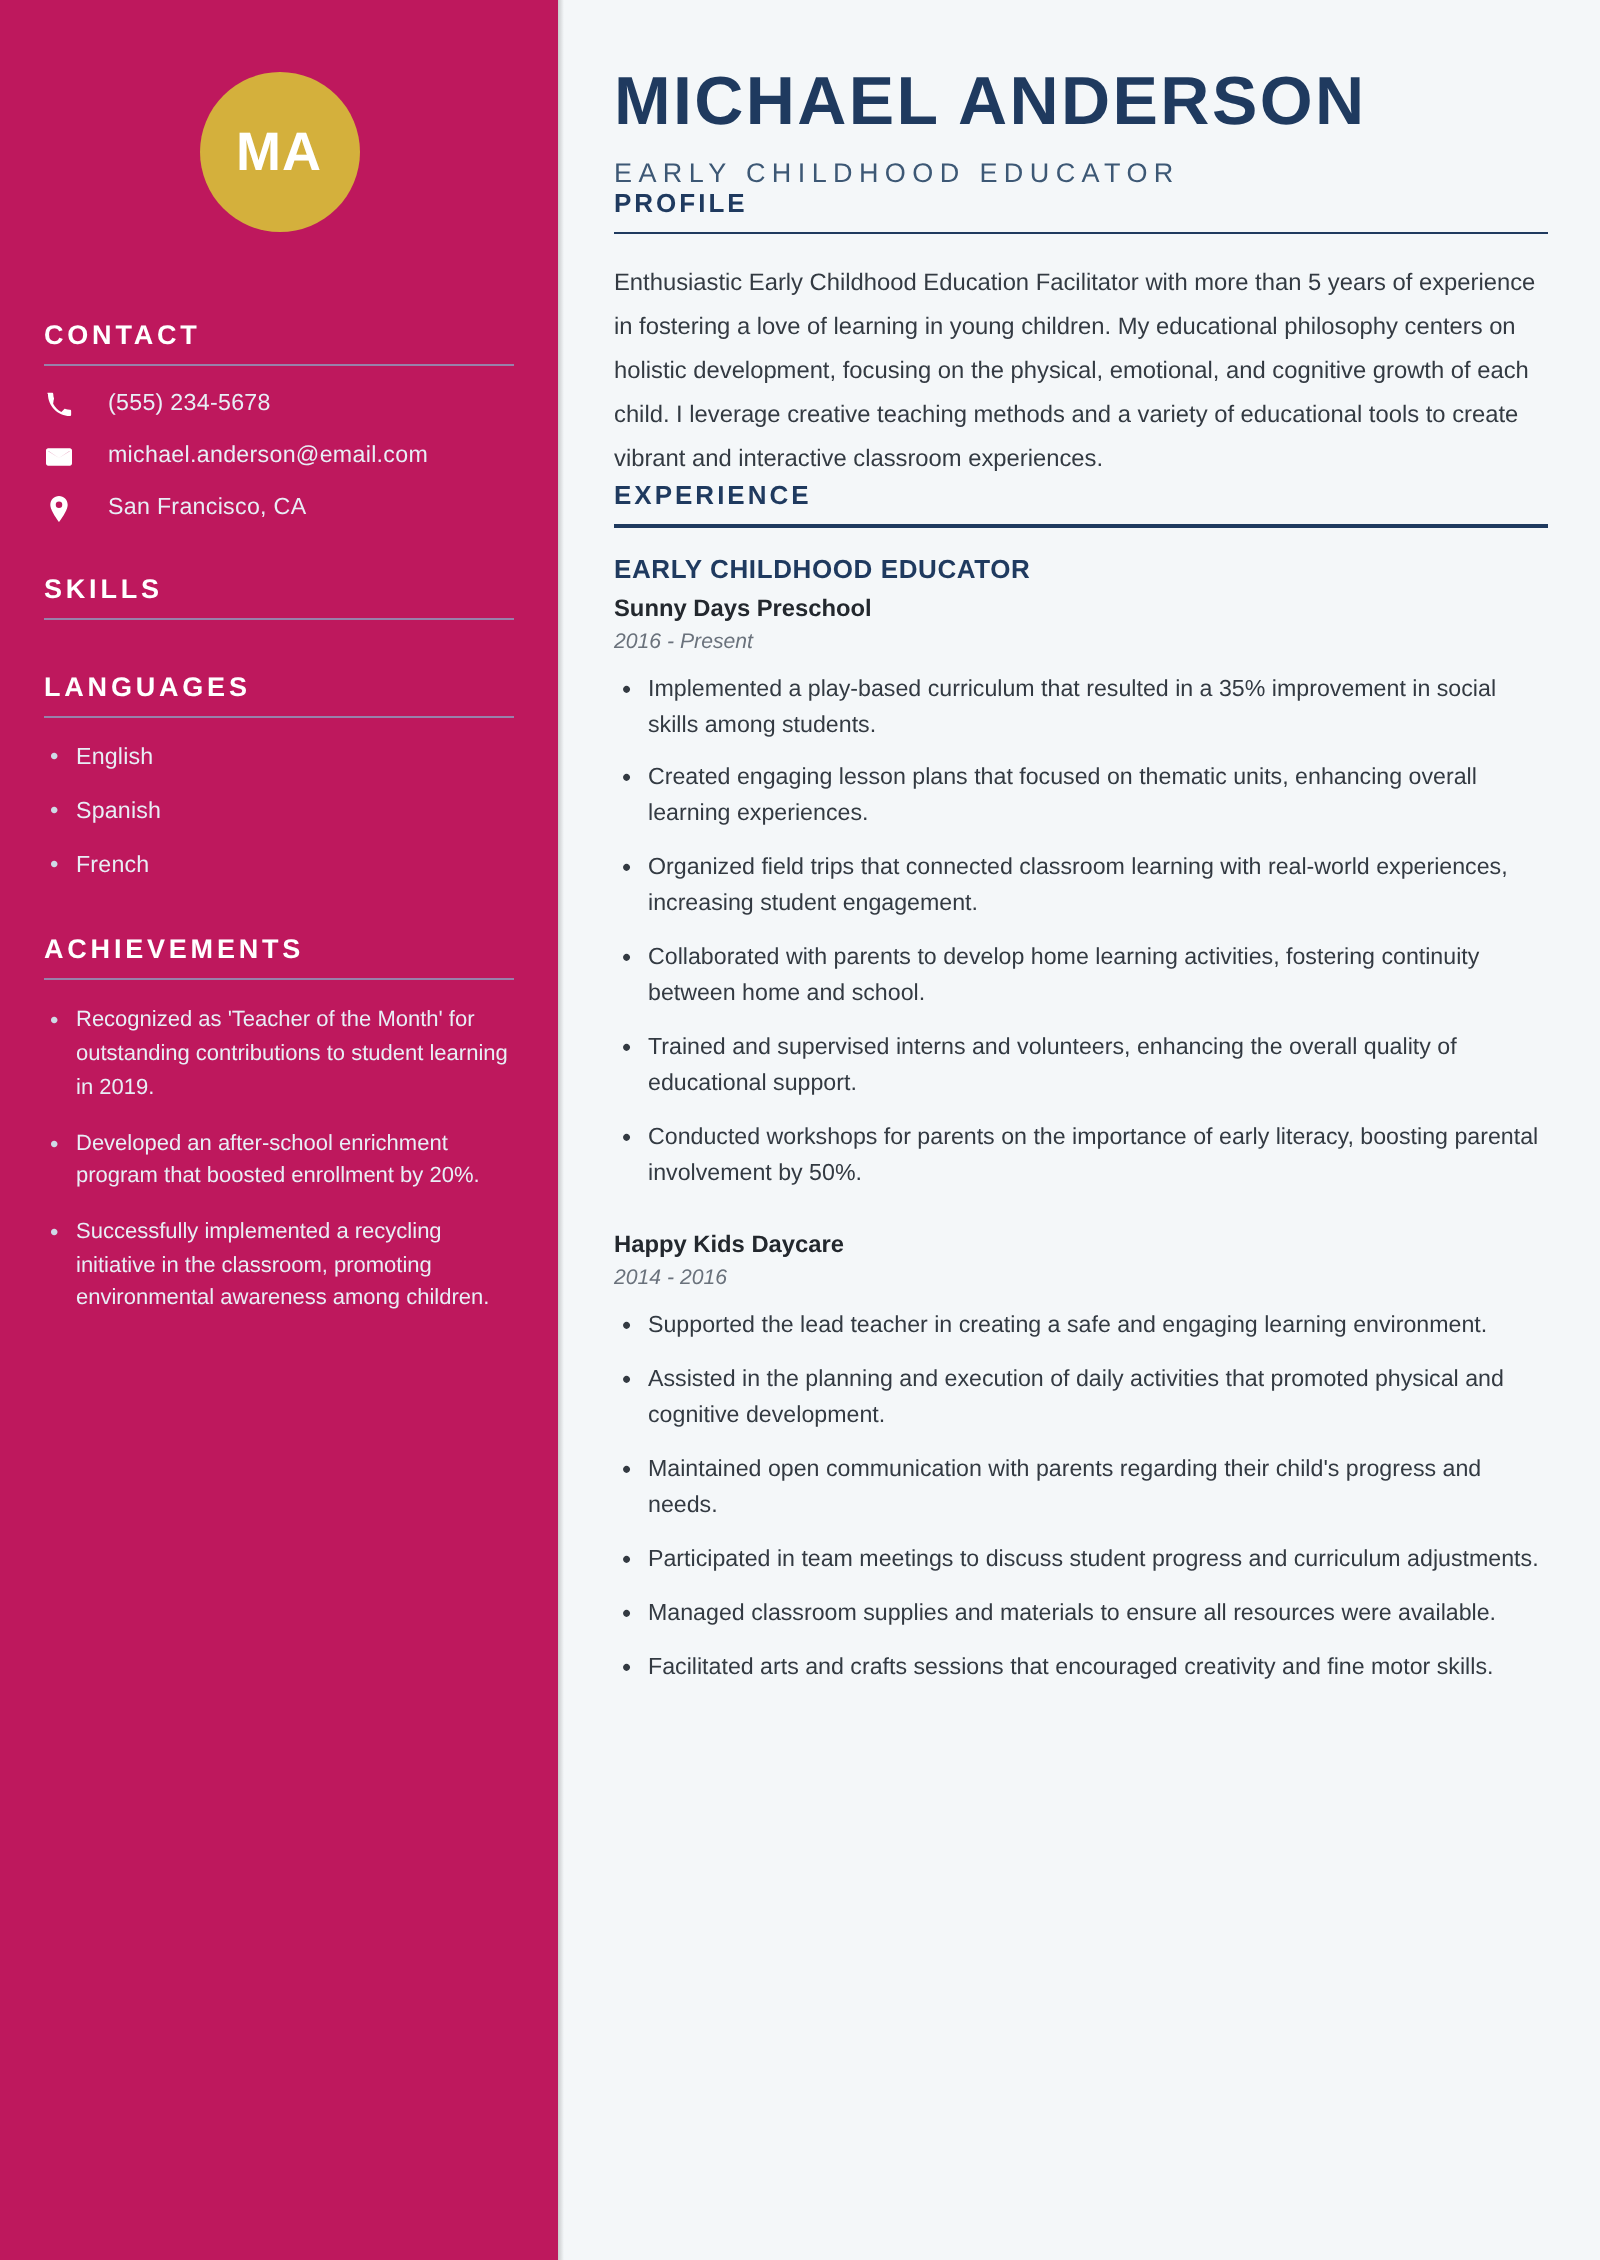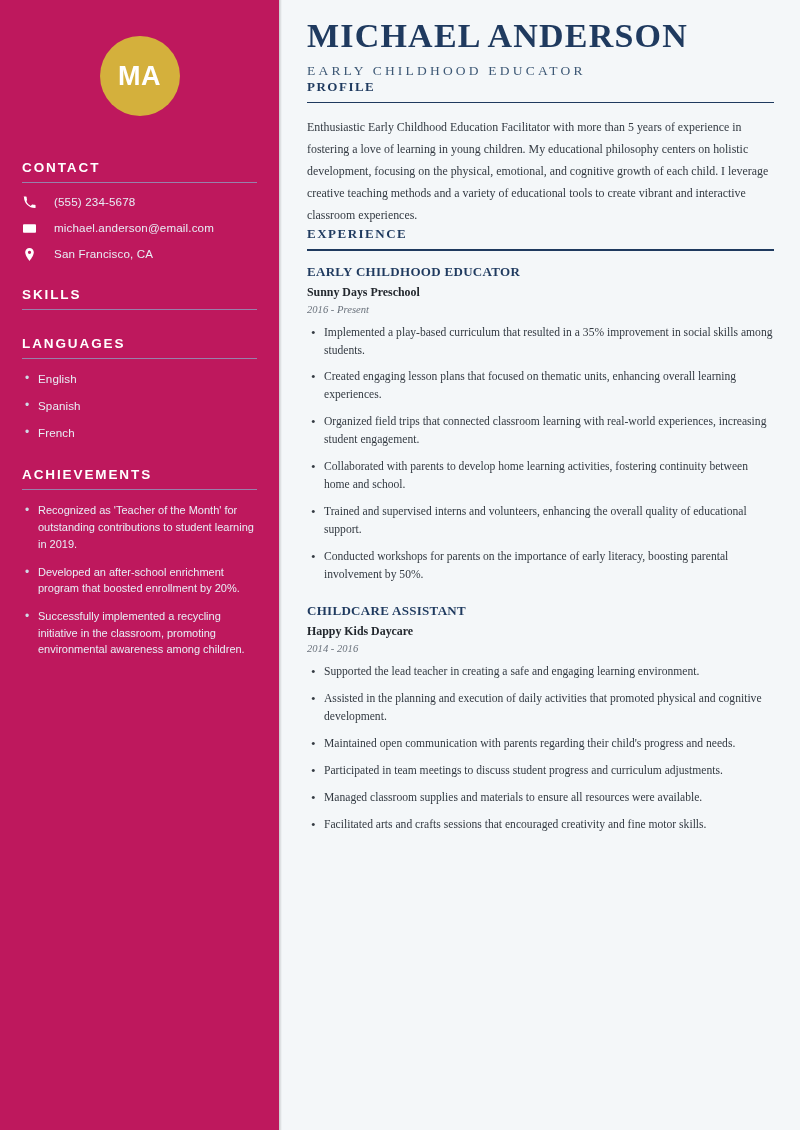--- a/index.html
+++ b/index.html
@@ -90,23 +90,22 @@
   }
   ul.ach-list li::before{
     content:"•";
     position:absolute; left:3px; top:-1px;
     color:#cfd9e6; font-size:12px;
   }
 
   
   .main{
     flex:1 1 auto;
-    padding:18px 26px 0 28px;
+    padding:34px 26px 0 28px;
     background:#f4f7f9;
-    font-family:Liberation Serif, serif;
   }
   .name{
     font-size:34px; font-weight:700; letter-spacing:1.2px;
     color:#1f3a5f; line-height:1.05;
   }
   .role{
     margin-top:9px;
     font-size:13.5px; letter-spacing:3.2px; font-weight:400;
     color:#3d5875; text-transform:uppercase;
   }
@@ -245,21 +244,20 @@
         <li>Implemented a play-based curriculum that resulted in a 35% improvement in social skills among students.</li>
         <li>Created engaging lesson plans that focused on thematic units, enhancing overall learning experiences.</li>
         <li>Organized field trips that connected classroom learning with real-world experiences, increasing student engagement.</li>
         <li>Collaborated with parents to develop home learning activities, fostering continuity between home and school.</li>
         <li>Trained and supervised interns and volunteers, enhancing the overall quality of educational support.</li>
         <li>Conducted workshops for parents on the importance of early literacy, boosting parental involvement by 50%.</li>
       </ul>
     </div>
 
     <div class="job">
-      <div class="job-title">CHILDCARE ASSISTANT</div>
       <div class="job-company">Happy Kids Daycare</div>
       <div class="job-dates">2014 - 2016</div>
       <ul class="job-bullets">
         <li>Supported the lead teacher in creating a safe and engaging learning environment.</li>
         <li>Assisted in the planning and execution of daily activities that promoted physical and cognitive development.</li>
         <li>Maintained open communication with parents regarding their child's progress and needs.</li>
         <li>Participated in team meetings to discuss student progress and curriculum adjustments.</li>
         <li>Managed classroom supplies and materials to ensure all resources were available.</li>
         <li>Facilitated arts and crafts sessions that encouraged creativity and fine motor skills.</li>
       </ul>

